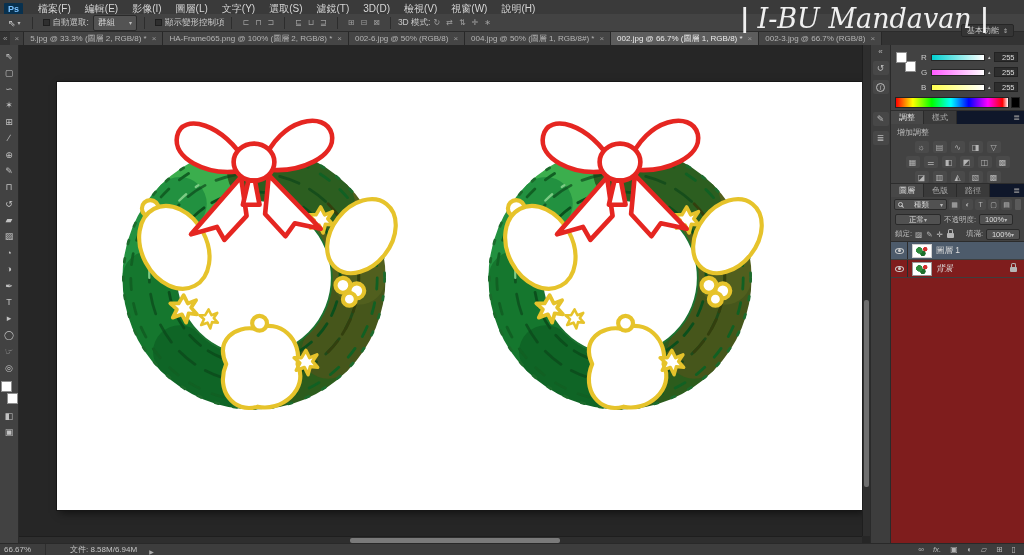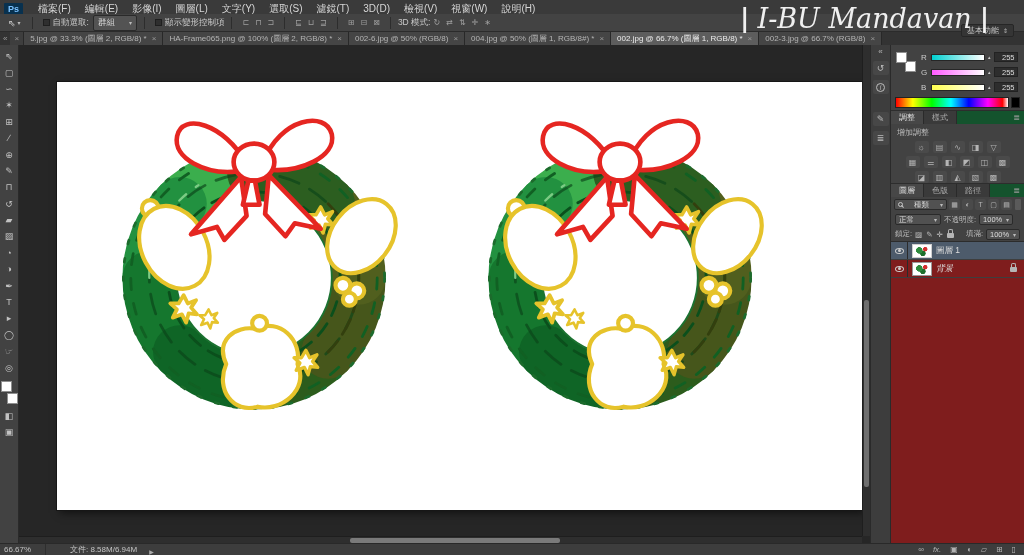--- a/index.html
+++ b/index.html
@@ -87,21 +87,21 @@
   .ch-r{background:linear-gradient(to right,#00d0d0,#ffffff)}
   .ch-g{background:linear-gradient(to right,#ff5aff,#ffffff)}
   .ch-b{background:linear-gradient(to right,#ffff4d,#ffffff)}
   .ch-mark{font-size:5px;color:#ccc}
   .ch-val{width:24px;height:10px;background:#2d2d2d;border:1px solid #222;color:#ddd;font-size:7.5px;
           display:flex;align-items:center;justify-content:flex-end;padding-right:2px}
   .spectrum{position:absolute;left:4px;top:52px;right:15px;height:11px;border:1px solid #222;
             background:linear-gradient(to right,#f00 0%,#ff0 15%,#0f0 32%,#0ff 49%,#00f 65%,#f0f 82%,#f00 95%,#fff 100%)}
   .spec-black{position:absolute;right:4px;top:52px;width:9px;height:11px;background:#000;border:1px solid #222}
 
-  .panel-tabs{height:13px;background:#14532d;display:flex;font-size:8px;color:#a8a8a8;
+  .panel-tabs{height:13px;background:#0f172a;display:flex;font-size:8px;color:#a8a8a8;
               align-items:stretch;flex:none}
   .ptab{padding:0 8px;display:flex;align-items:center;background:#3a3a3a;border-right:1px solid #2a2a2a}
   .ptab.active{background:#474747;color:#dedede}
   .ptab-menu{margin-left:auto;color:#999;padding-right:4px;display:flex;align-items:center;font-size:8px}
 
   .adj-body{height:60px;border-bottom:1px solid #2d2d2d;flex:none}
   .adj-title{font-size:8px;color:#bbb;padding:3px 0 3px 6px}
   .adj-row{display:flex;justify-content:center;gap:4px;margin-bottom:3px}
   .adj-icon{width:14px;height:12px;background:#4a4a4a;border-radius:2px;color:#b5b5b5;font-size:8px;
             display:flex;align-items:center;justify-content:center}
@@ -114,21 +114,21 @@
   .mag::after{content:"";position:absolute;width:3px;height:1px;background:#c5c5c5;
               transform:rotate(45deg);right:-2px;bottom:-1px}
   .f-icon{width:11px;height:11px;background:#4a4a4a;border-radius:2px;font-size:7px;color:#b5b5b5;
           display:flex;align-items:center;justify-content:center;flex:none}
   .f-toggle{margin-left:auto;width:6px;height:11px;background:#5a5a5a;border-radius:1px}
 
   .blend-row,.lock-row{height:15px;display:flex;align-items:center;gap:3px;padding:0 4px;
                        font-size:7.5px;color:#bbb;flex:none}
   .lock-row{height:14px}
   .small-dd{background:#515151;border:1px solid #2a2a2a;border-radius:2px;display:flex;align-items:center;
-            justify-content:space-between;padding:0 3px;height:11px;color:#ddd}
+            justify-content:center;padding:0 3px;height:11px;color:#ddd}
   .lock-icons{display:flex;gap:4px;align-items:center;color:#c0c0c0;font-size:7.5px}
 
   .layers-list{flex:1;background:#7f1d1d;border-top:1px solid #2c2c2c;overflow:hidden}
   .layer-row{height:18px;display:flex;align-items:center;gap:4px;border-bottom:1px solid #3e3e3e;
              font-size:8.5px;color:#ddd}
   .layer-row.selected{background:#4d5b6b}
   .eye-cell{width:17px;height:100%;display:flex;align-items:center;justify-content:center;
             border-right:1px solid #2c2c2c;flex:none}
   .eye{width:9px;height:6px;border:1px solid #cfcfcf;border-radius:50%;position:relative}
   .eye::after{content:"";position:absolute;left:2px;top:0.5px;width:3px;height:3px;background:#cfcfcf;border-radius:50%}

